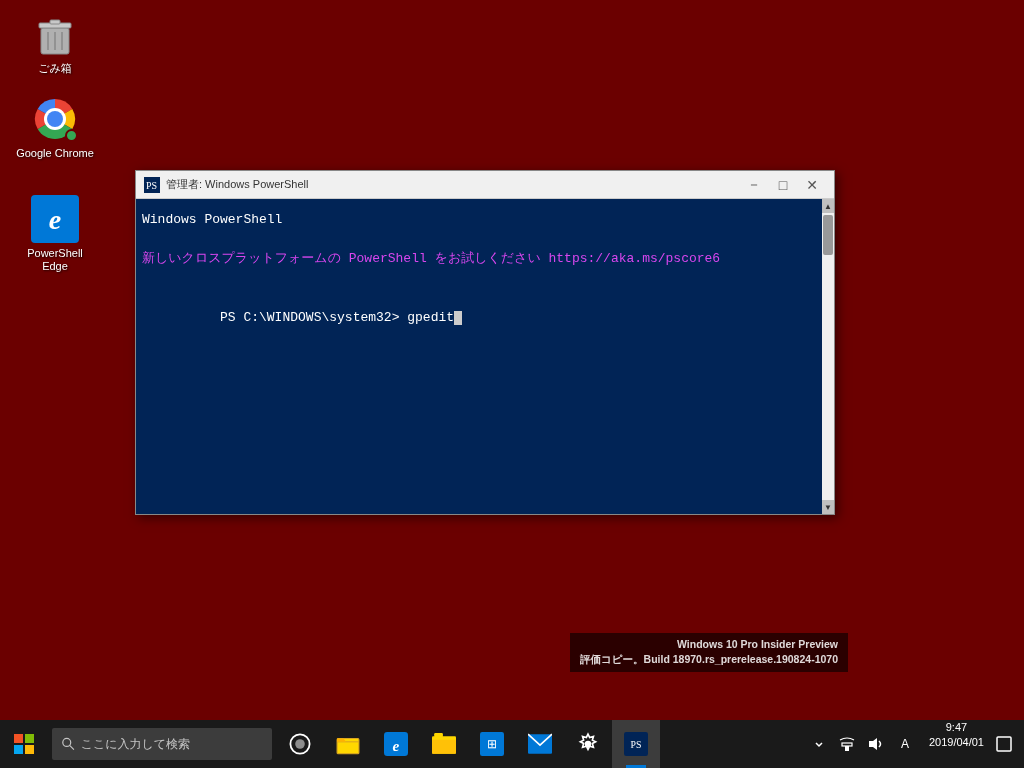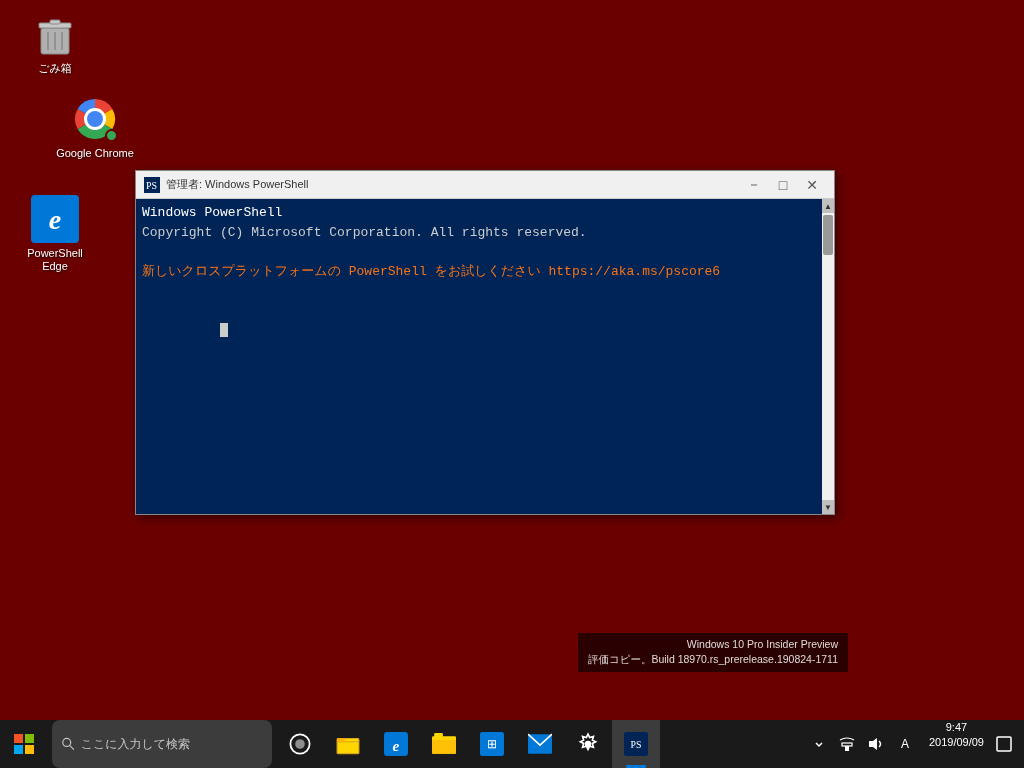--- a/index.html
+++ b/index.html
@@ -44,21 +44,21 @@
       text-align: center;
       text-shadow: 1px 1px 2px rgba(0,0,0,0.8);
       line-height: 1.2;
     }
 
     
     #icon-recycle { top: 10px; left: 15px; }
     .recycle-bin-svg { width: 48px; height: 48px; }
 
     
-    #icon-chrome { top: 95px; left: 15px; margin-left: 40px; }
+    #icon-chrome { top: 95px; left: 15px; }
 
     
     #icon-edge { top: 195px; left: 15px; }
 
     
     #powershell-window {
       position: absolute;
       top: 170px;
       left: 135px;
       width: 700px;
@@ -110,24 +110,25 @@
     }
 
     #ps-terminal {
       flex: 1;
       padding: 4px 6px;
       color: #CCCCCC;
       font-family: 'Consolas', 'Courier New', monospace;
       font-size: 13px;
       line-height: 1.5;
       overflow: hidden;
+      margin-top: 7px;
     }
 
     #ps-terminal .ps-line { white-space: pre; }
-    #ps-terminal .ps-yellow { color: #f97316; }
+    #ps-terminal .ps-yellow { color: #d946ef; }
     #ps-terminal .ps-white { color: #FFFFFF; }
     #ps-terminal .ps-cursor {
       display: inline-block;
       width: 8px;
       height: 14px;
       background: #CCCCCC;
       vertical-align: text-bottom;
       animation: blink 1s step-end infinite;
     }
 
@@ -180,22 +181,22 @@
       display: flex;
       align-items: center;
       justify-content: center;
       cursor: pointer;
     }
 
     #taskbar-search {
       display: flex;
       align-items: center;
       background: rgba(255,255,255,0.15);
-      border-radius: 8px;
-      height: 48px;
+      border-radius: 2px;
+      height: 32px;
       width: 220px;
       padding: 0 10px;
       margin: 0 4px;
     }
     #taskbar-search input {
       background: transparent;
       border: none;
       outline: none;
       color: white;
       font-size: 12px;
@@ -264,20 +265,21 @@
     #win-info {
       position: absolute;
       bottom: 48px;
       right: 0;
       background: rgba(0,0,0,0.6);
       color: rgba(255,255,255,0.85);
       font-size: 10.5px;
       padding: 4px 10px;
       text-align: right;
       line-height: 1.5;
+      font-weight: bold;
     }
 
     
     .taskbar-active-indicator {
       position: absolute;
       bottom: 0;
       left: 50%;
       transform: translateX(-50%);
       width: 20px;
       height: 3px;
@@ -360,40 +362,39 @@
       </svg>
       <span id="ps-titlebar-title">管理者: Windows PowerShell</span>
       <div class="ps-titlebar-btn">－</div>
       <div class="ps-titlebar-btn">□</div>
       <div class="ps-titlebar-btn" id="ps-close-btn">✕</div>
     </div>
 
     <div id="ps-content">
       <div id="ps-terminal">
         <div class="ps-line ps-white">Windows PowerShell</div>
-        <div class="ps-line">Copyright (C) Microsoft Corporation. All rights reserved.</div>
         <div class="ps-line">&nbsp;</div>
         <div class="ps-line ps-yellow">新しいクロスプラットフォームの PowerShell をお試しください https://aka.ms/pscore6</div>
         <div class="ps-line">&nbsp;</div>
         <div class="ps-line ps-white">
-          <span class="ps-cursor"></span>
+          <span>PS C:\WINDOWS\system32&gt; gpedit</span><span class="ps-cursor"></span>
         </div>
       </div>
 
       <div id="ps-scrollbar">
         <div class="ps-scroll-arrow">▲</div>
         <div class="ps-scroll-thumb"></div>
         <div class="ps-scroll-arrow" style="margin-top:auto;">▼</div>
       </div>
     </div>
   </div>
 
   <div id="win-info">
     <div>Windows 10 Pro Insider Preview</div>
-    <div>評価コピー。Build 18970.rs_prerelease.190824-1711</div>
+    <div>評価コピー。Build 18970.rs_prerelease.190824-1070</div>
   </div>
 
 </div>
 
 <div id="taskbar">
 
   <div id="taskbar-start">
     <svg width="20" height="20" viewBox="0 0 20 20">
       <rect x="0" y="0" width="9" height="9" fill="#f35325"></rect>
       <rect x="11" y="0" width="9" height="9" fill="#81bc06"></rect>
@@ -493,21 +494,21 @@
         </svg>
       </div>
 
       <div id="tray-ime">
         <span style="color:white; font-size:12px;">A</span>
       </div>
     </div>
 
     <div id="tray-clock">
       <span>9:47</span>
-      <span>2019/09/09</span>
+      <span>2019/04/01</span>
     </div>
 
     <div id="tray-notification-btn">
       <svg width="16" height="16" viewBox="0 0 16 16">
         <rect x="1" y="1" width="14" height="14" rx="1" fill="none" stroke="white" stroke-width="1.5"></rect>
       </svg>
     </div>
   </div>
 </div>
 

